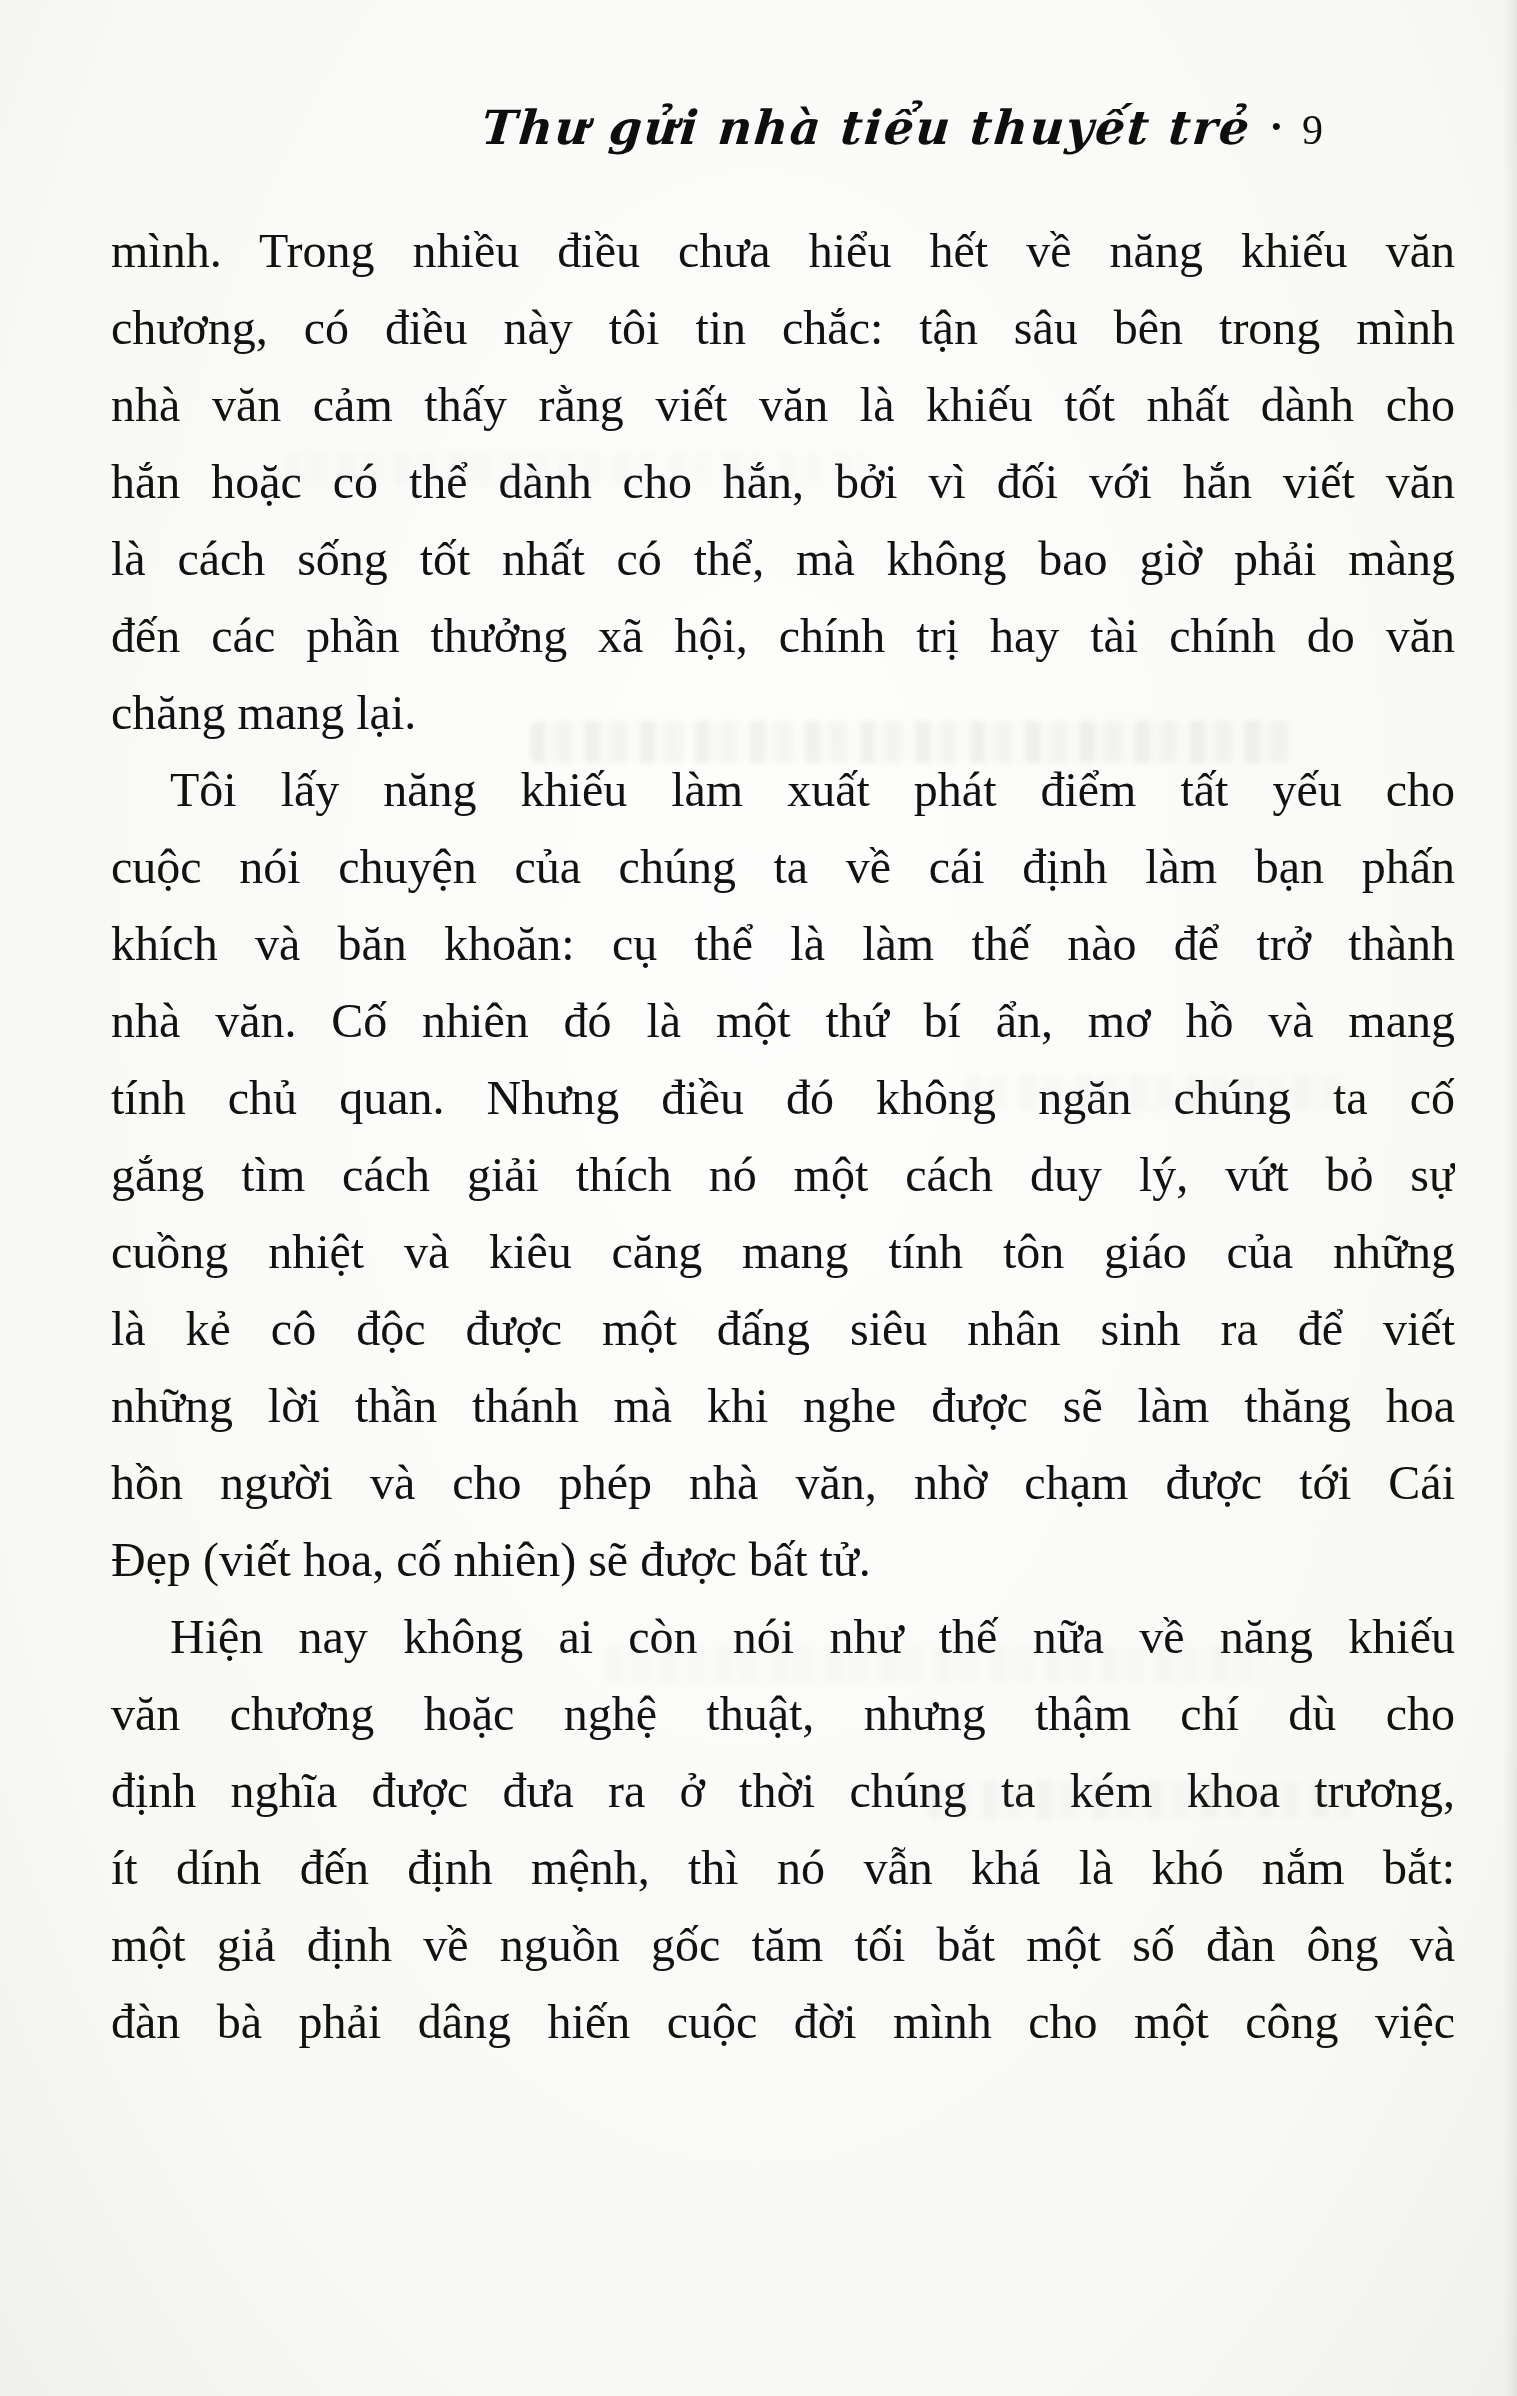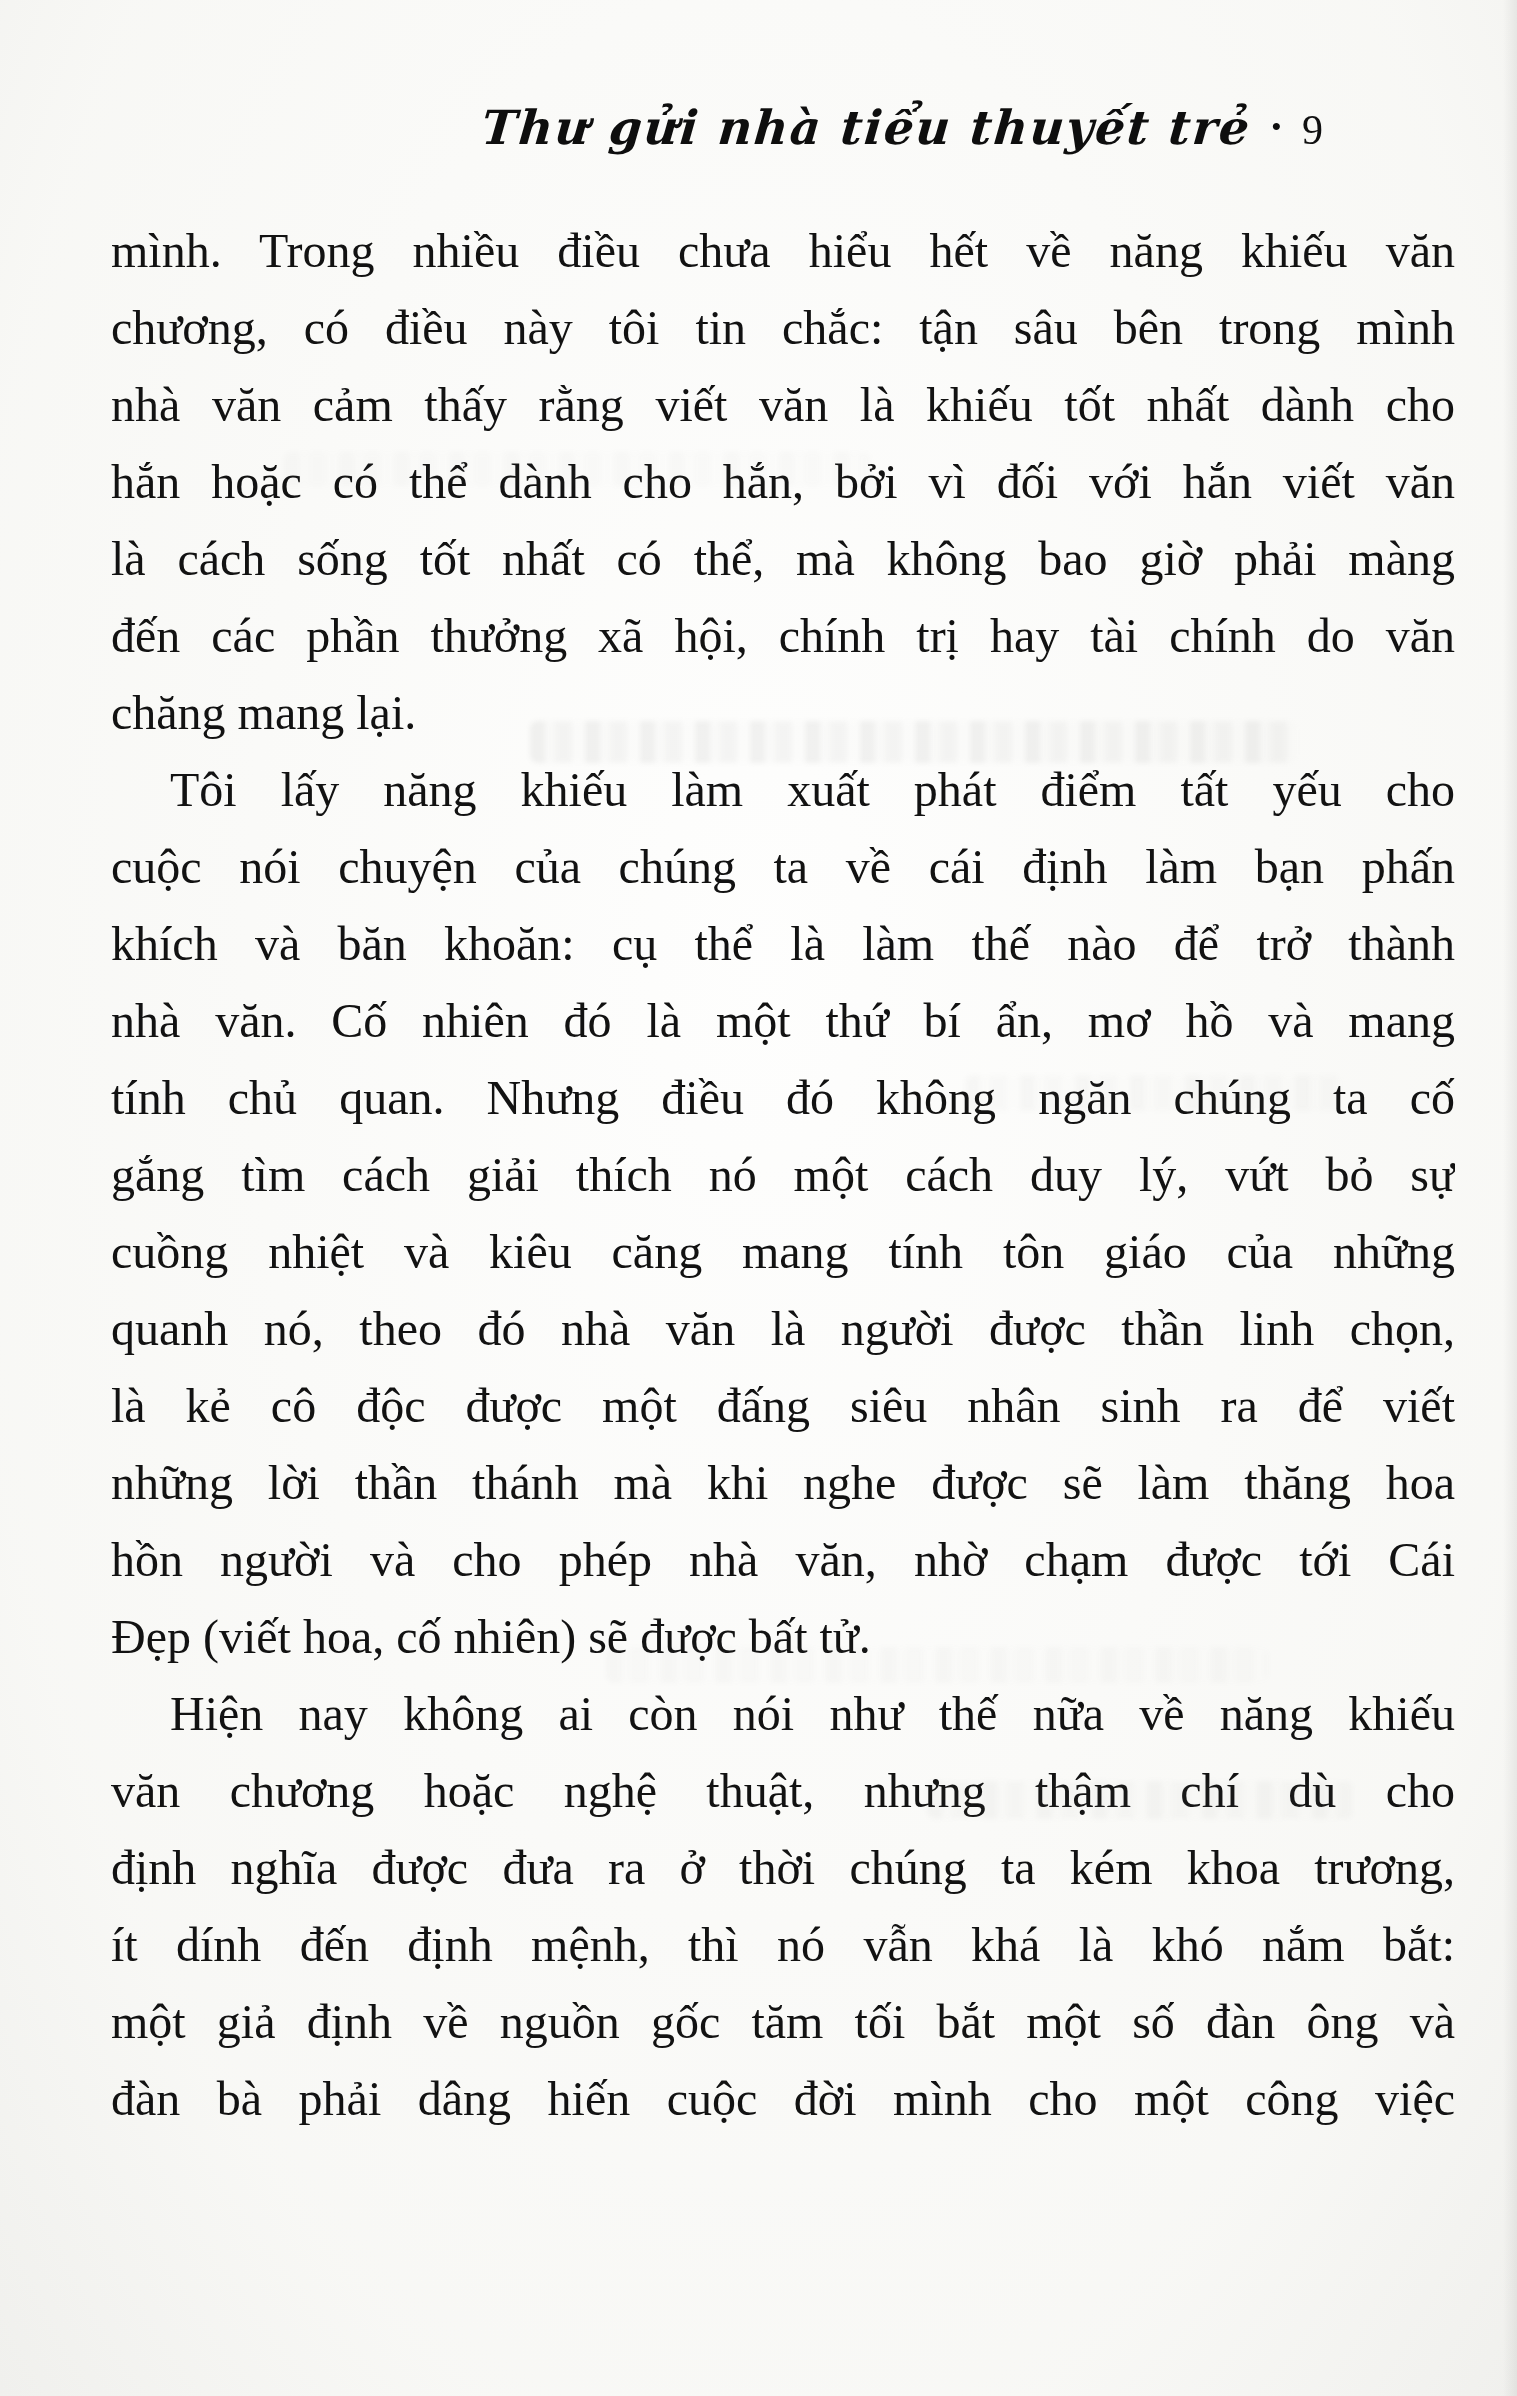--- a/index.html
+++ b/index.html
@@ -119,21 +119,20 @@
       <div class="line">là cách sống tốt nhất có thể, mà không bao giờ phải màng</div>
       <div class="line">đến các phần thưởng xã hội, chính trị hay tài chính do văn</div>
       <div class="line left-last">chăng mang lại.</div>
       <div class="line indent">Tôi lấy năng khiếu làm xuất phát điểm tất yếu cho</div>
       <div class="line">cuộc nói chuyện của chúng ta về cái định làm bạn phấn</div>
       <div class="line">khích và băn khoăn: cụ thể là làm thế nào để trở thành</div>
       <div class="line">nhà văn. Cố nhiên đó là một thứ bí ẩn, mơ hồ và mang</div>
       <div class="line">tính chủ quan. Nhưng điều đó không ngăn chúng ta cố</div>
       <div class="line">gắng tìm cách giải thích nó một cách duy lý, vứt bỏ sự</div>
       <div class="line">cuồng nhiệt và kiêu căng mang tính tôn giáo của những</div>
-      <div class="line">quanh nó, theo đó nhà văn là người được thần linh chọn,</div>
       <div class="line">là kẻ cô độc được một đấng siêu nhân sinh ra để viết</div>
       <div class="line">những lời thần thánh mà khi nghe được sẽ làm thăng hoa</div>
       <div class="line">hồn người và cho phép nhà văn, nhờ chạm được tới Cái</div>
       <div class="line left-last">Đẹp (viết hoa, cố nhiên) sẽ được bất tử.</div>
       <div class="line indent">Hiện nay không ai còn nói như thế nữa về năng khiếu</div>
       <div class="line">văn chương hoặc nghệ thuật, nhưng thậm chí dù cho</div>
       <div class="line">định nghĩa được đưa ra ở thời chúng ta kém khoa trương,</div>
       <div class="line">ít dính đến định mệnh, thì nó vẫn khá là khó nắm bắt:</div>
       <div class="line">một giả định về nguồn gốc tăm tối bắt một số đàn ông và</div>
       <div class="line">đàn bà phải dâng hiến cuộc đời mình cho một công việc</div>

